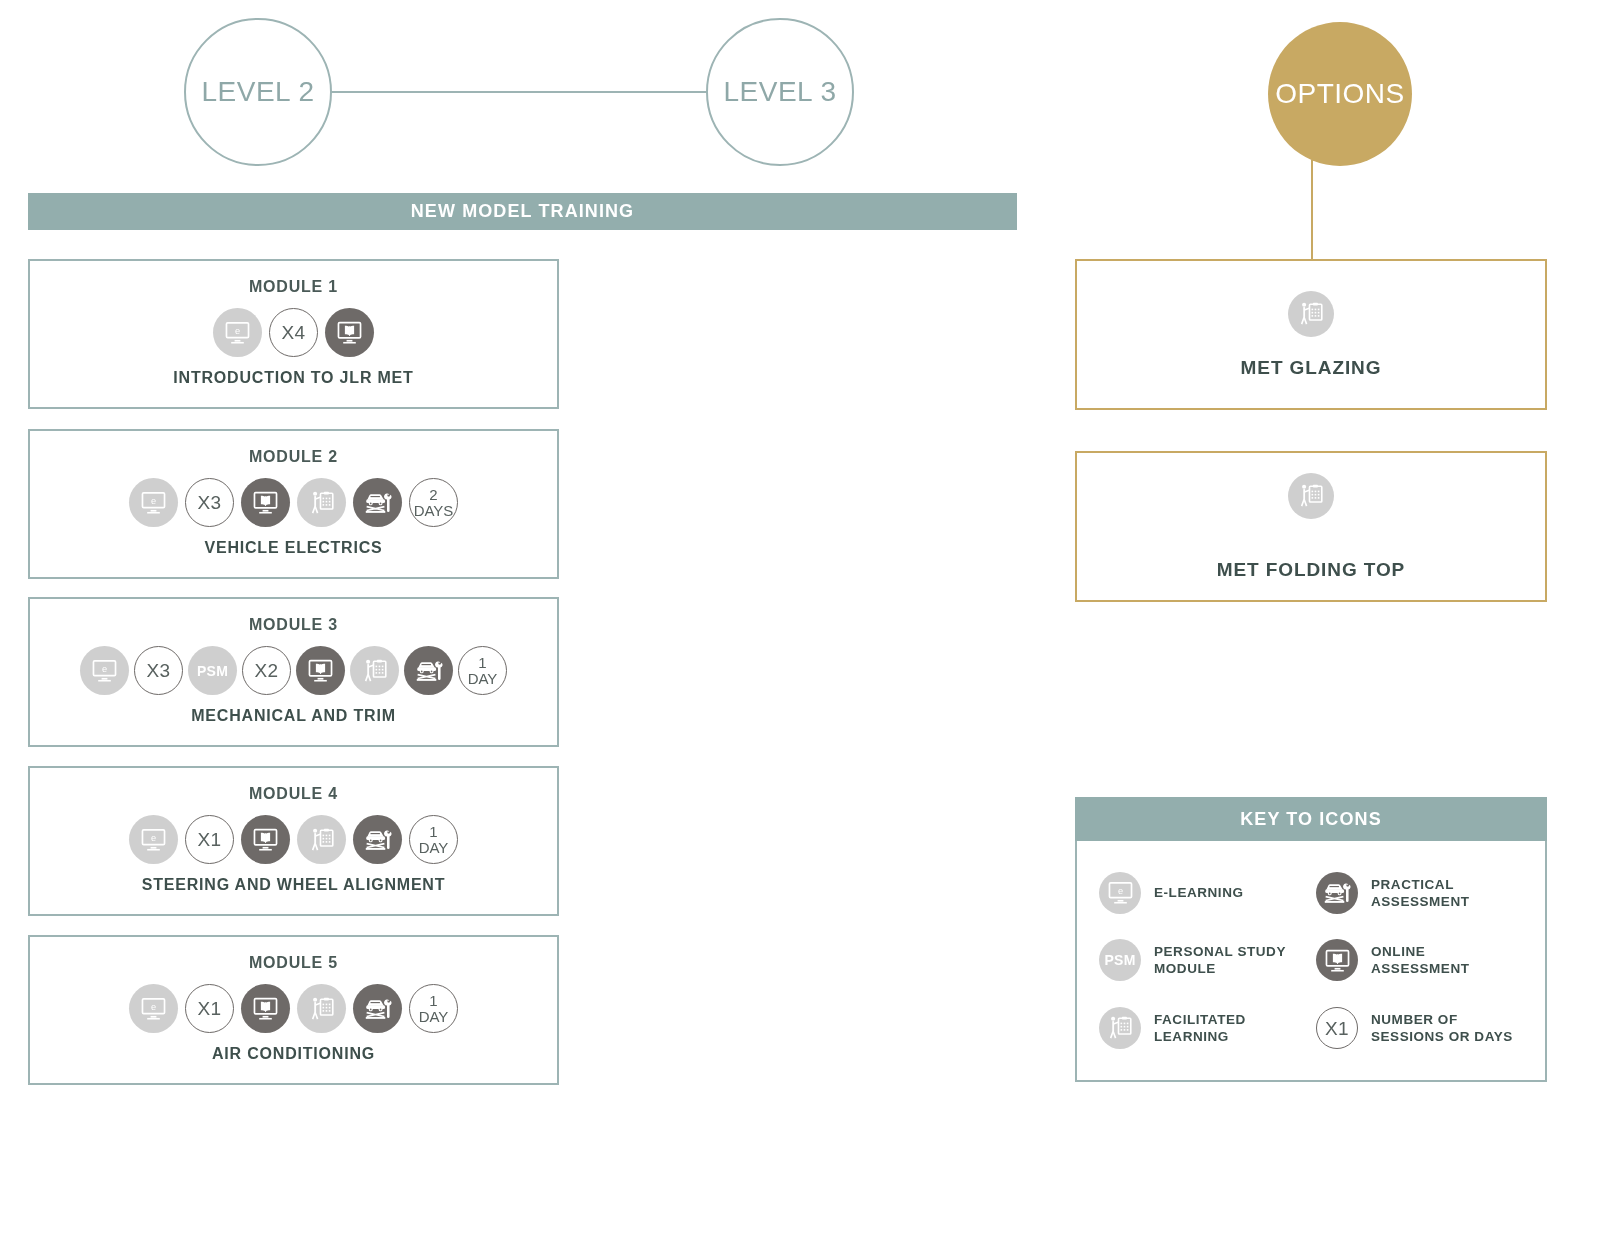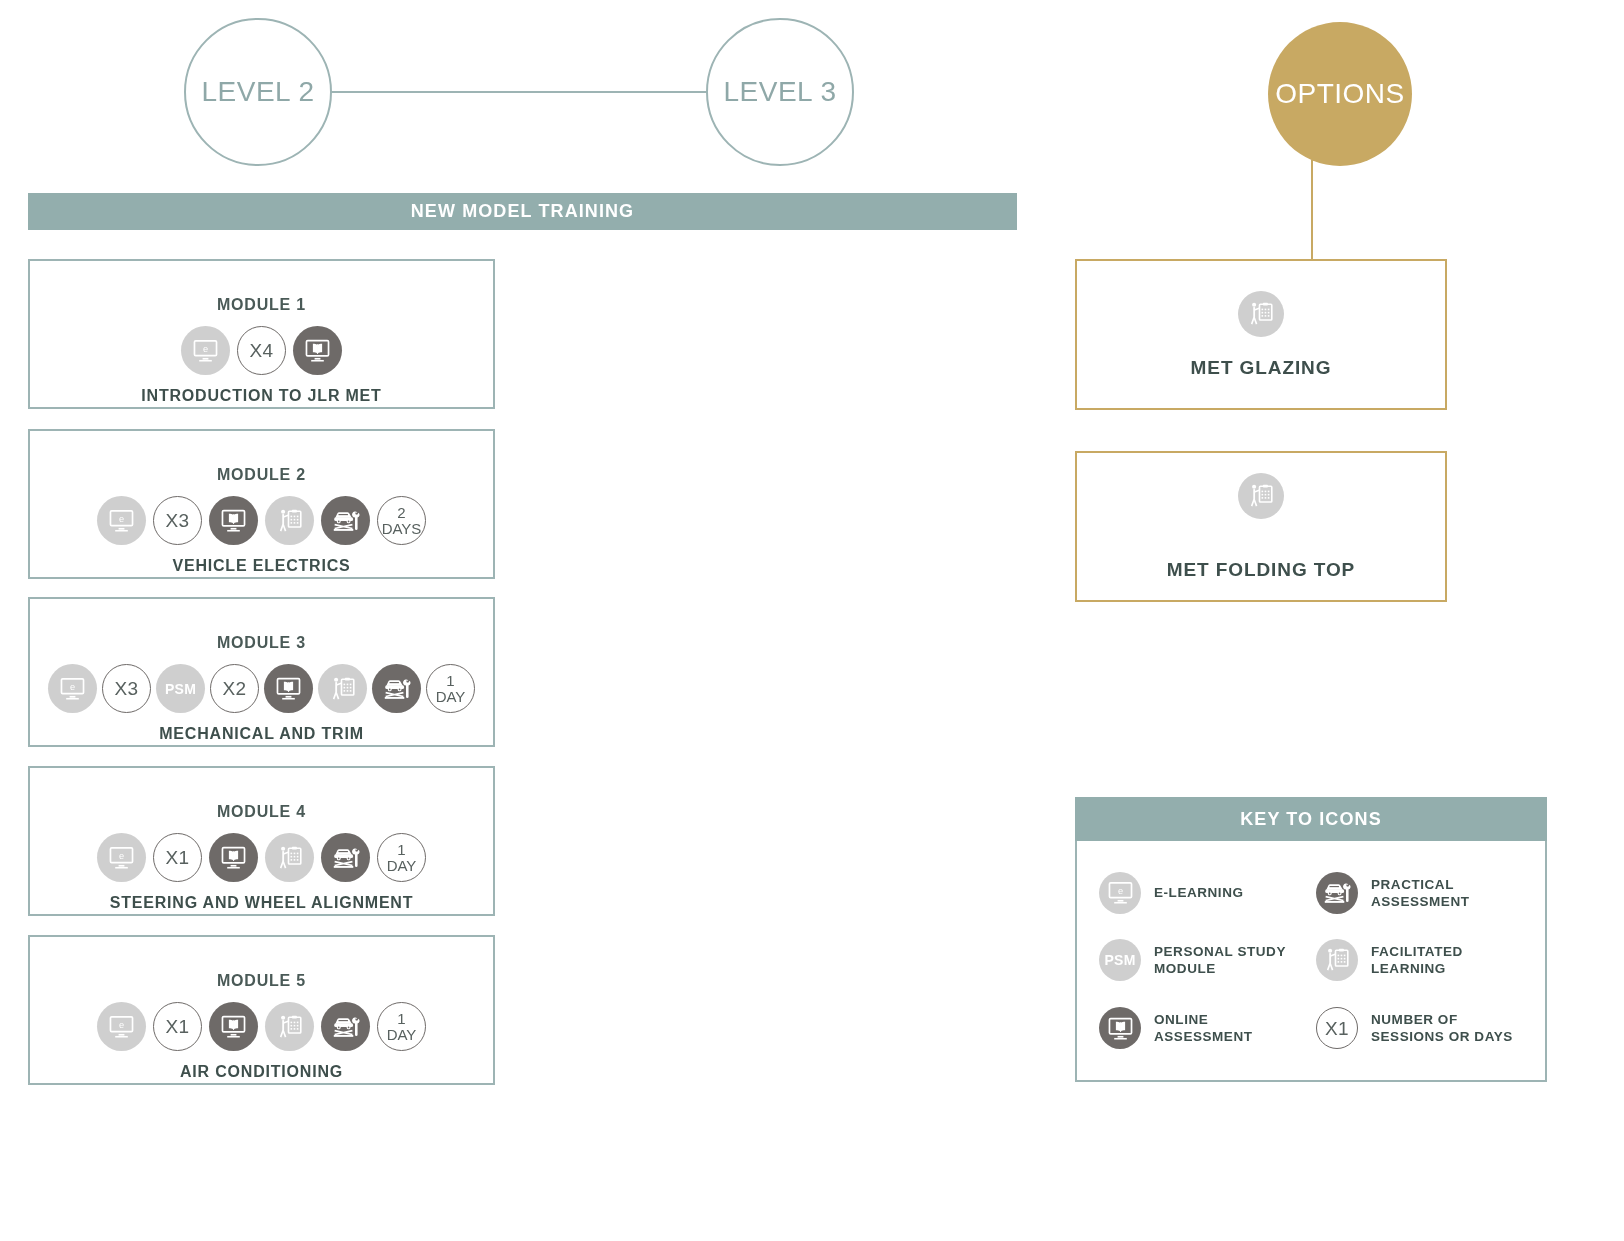--- a/index.html
+++ b/index.html
@@ -65,28 +65,28 @@
     letter-spacing: 1.1px;
     display: flex; align-items: center; justify-content: center;
   }
   #nmt-bar { left: 28px; top: 193px; width: 989px; height: 37px; }
   #key-bar { left: 1075px; top: 797px; width: 472px; height: 44px; }
 
   
   .module-card {
     position: absolute;
     left: 28px;
-    width: 467px;
+    width: 531px;
     border: 2px solid #9db4b4;
     background: #fff;
     display: flex;
     flex-direction: column;
     align-items: center;
     justify-content: flex-start;
-    padding-top: 35px;
+    padding-top: 17px;
   }
   .module-title {
     font-size: 16px; font-weight: bold;
     color: #4a5a57; letter-spacing: 0.8px;
     margin-bottom: 12px;
   }
   .module-name {
     font-size: 16px; font-weight: bold;
     color: #3e4f4c; letter-spacing: 0.8px;
     margin-top: 12px;
@@ -133,21 +133,21 @@
   }
   .review-panel div {
     color: #ffffff; font-size: 21px; font-weight: bold; letter-spacing: 1px;
     text-align: center;
   }
 
   
   .option-box {
     position: absolute;
     left: 1075px;
-    width: 372px; height: 151px;
+    width: 472px; height: 151px;
     border: 2px solid #c8a963;
     background: #fff;
     display: flex; flex-direction: column;
     align-items: center; justify-content: center;
     gap: 20px;
     z-index: 2;
   }
   #opt0 { top: 259px; }
   #opt1 { top: 451px; gap: 40px; }
   .option-label {
@@ -586,20 +586,33 @@
         </span>
         <span class="key-text">PRACTICAL ASSESSMENT</span>
       </div>
       <div class="key-item">
         <span class="bub light" style="width: 42px; height: 42px;">
           <span class="psm-txt">PSM</span>
         </span>
         <span class="key-text">PERSONAL STUDY MODULE</span>
       </div>
       <div class="key-item">
+        <span class="bub dark" style="width: 42px; height: 42px;">
+          <svg width="27" height="27" viewBox="0 0 24 24" aria-hidden="true">
+            <rect x="2.2" y="3.2" width="19.6" height="13.6" rx="1.1" fill="none" stroke="#fff" stroke-width="1.5"></rect>
+            <path d="M11.9 7.0c-1.2-.9-2.6-1.1-4-1.1v7.6c1.4 0 2.8.2 4 1.1z" fill="#fff"></path>
+            <path d="M12.1 7.0c1.2-.9 2.6-1.1 4-1.1v7.6c-1.4 0-2.8.2-4 1.1z" fill="#fff"></path>
+            <rect x="11.6" y="6.4" width="0.9" height="8.6" fill="#fff"></rect>
+            <rect x="9.4" y="18.6" width="5.2" height="1.5" fill="#fff"></rect>
+            <rect x="6.4" y="20.4" width="11.2" height="1.4" fill="#fff"></rect>
+          </svg>
+        </span>
+        <span class="key-text">ONLINE ASSESSMENT</span>
+      </div>
+      <div class="key-item">
         <span class="bub light" style="width: 42px; height: 42px;">
           <svg width="28" height="28" viewBox="0 0 26 26" aria-hidden="true">
             <circle cx="6.6" cy="4.4" r="1.9" fill="#fff"></circle>
             <rect x="5.8" y="6.6" width="1.7" height="9.6" fill="#fff"></rect>
             <path d="M6.6 16.0 L4.3 22.4 M6.6 16.0 L8.9 22.4" stroke="#fff" stroke-width="1.5" fill="none"></path>
             <path d="M6.9 9.3 L11.3 7.7" stroke="#fff" stroke-width="1.4" fill="none"></path>
             <rect x="11.6" y="4.0" width="11.4" height="14.6" rx="0.8" fill="none" stroke="#fff" stroke-width="1.5"></rect>
             <rect x="14.8" y="2.6" width="4.6" height="2.4" rx="0.6" fill="#fff"></rect>
             <g fill="#fff">
               <rect x="13.5" y="8.0" width="1.5" height="1.5"></rect>
@@ -610,33 +623,20 @@
               <rect x="19.3" y="11.0" width="1.5" height="1.5"></rect>
               <rect x="13.5" y="14.0" width="1.5" height="1.5"></rect>
               <rect x="16.4" y="14.0" width="1.5" height="1.5"></rect>
               <rect x="19.3" y="14.0" width="1.5" height="1.5"></rect>
             </g>
           </svg>
         </span>
         <span class="key-text">FACILITATED LEARNING</span>
       </div>
       <div class="key-item">
-        <span class="bub dark" style="width: 42px; height: 42px;">
-          <svg width="27" height="27" viewBox="0 0 24 24" aria-hidden="true">
-            <rect x="2.2" y="3.2" width="19.6" height="13.6" rx="1.1" fill="none" stroke="#fff" stroke-width="1.5"></rect>
-            <path d="M11.9 7.0c-1.2-.9-2.6-1.1-4-1.1v7.6c1.4 0 2.8.2 4 1.1z" fill="#fff"></path>
-            <path d="M12.1 7.0c1.2-.9 2.6-1.1 4-1.1v7.6c-1.4 0-2.8.2-4 1.1z" fill="#fff"></path>
-            <rect x="11.6" y="6.4" width="0.9" height="8.6" fill="#fff"></rect>
-            <rect x="9.4" y="18.6" width="5.2" height="1.5" fill="#fff"></rect>
-            <rect x="6.4" y="20.4" width="11.2" height="1.4" fill="#fff"></rect>
-          </svg>
-        </span>
-        <span class="key-text">ONLINE ASSESSMENT</span>
-      </div>
-      <div class="key-item">
         <span class="bub outline" style="width: 42px; height: 42px;">
           <span class="cnt-txt">X1</span>
         </span>
         <span class="key-text">NUMBER OF SESSIONS OR DAYS</span>
       </div>
     </div>
 
 </div>
 
 </body></html>

